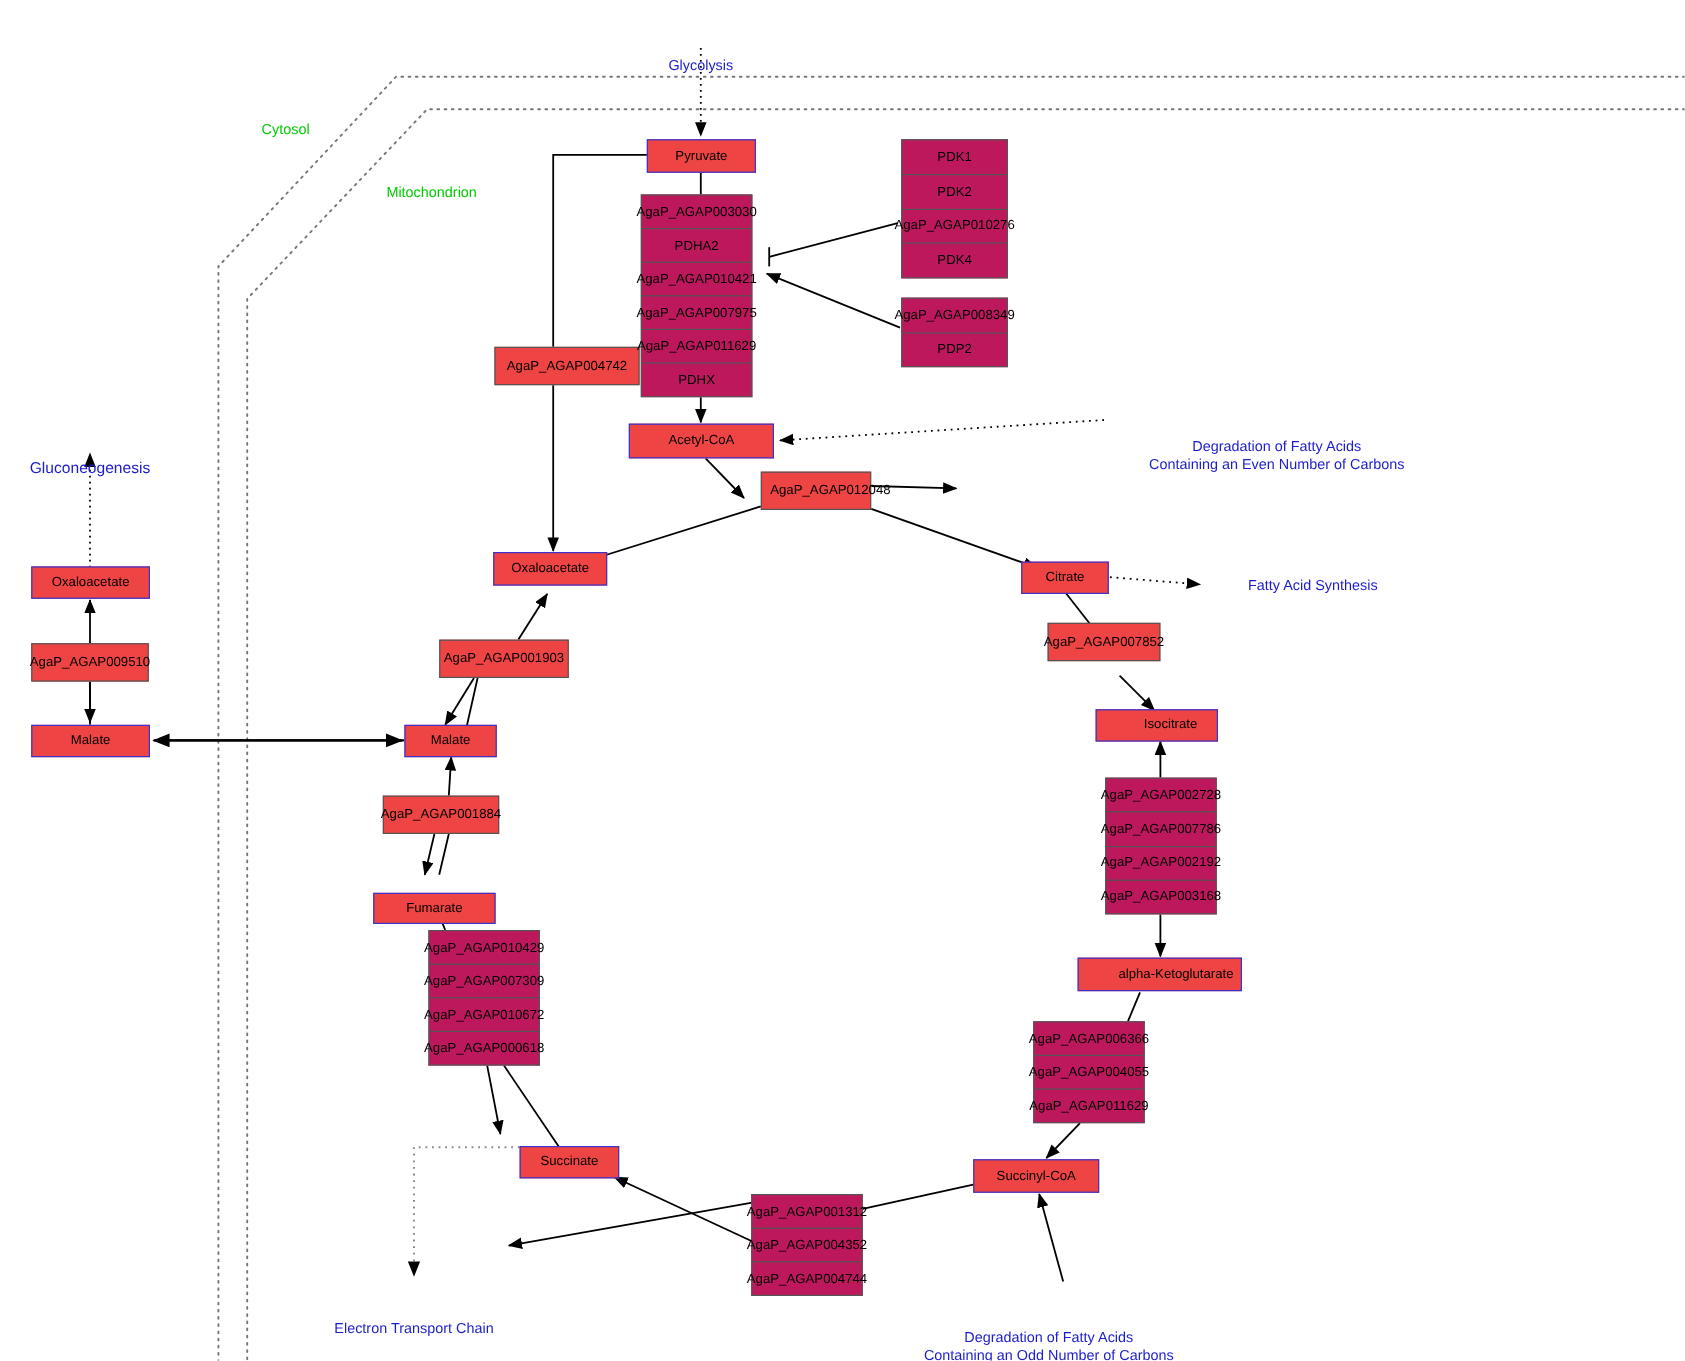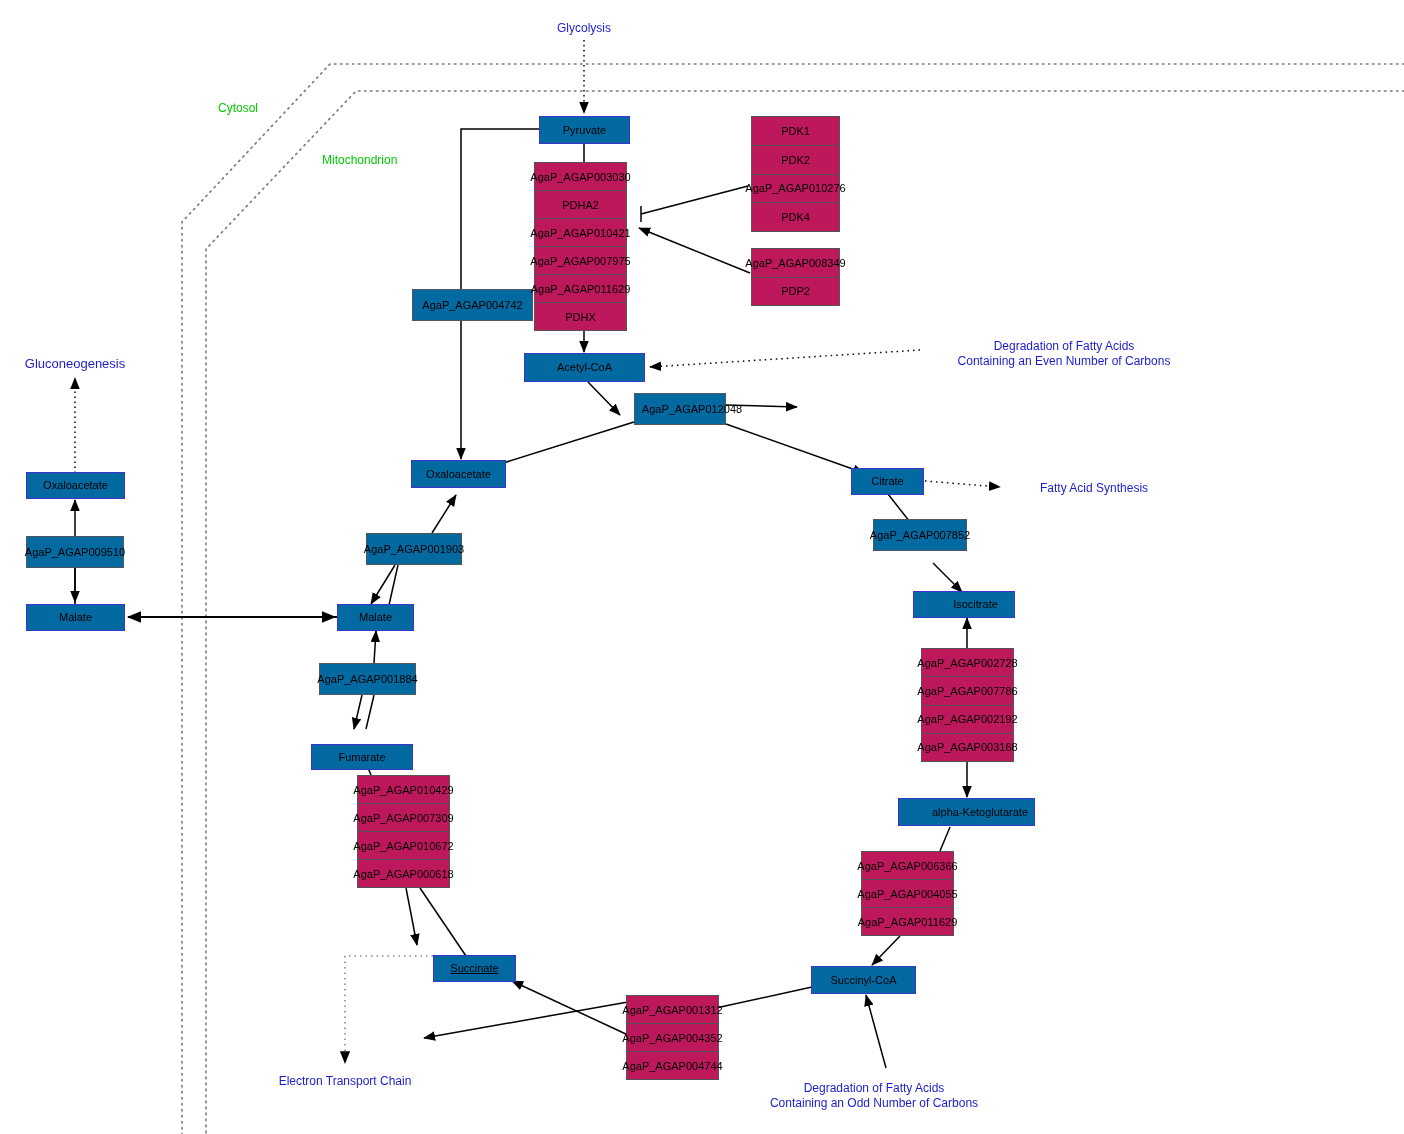--- a/index.html
+++ b/index.html
@@ -2,35 +2,35 @@
 <html><head>
 <meta charset="utf-8">
 <style>
   html,body{margin:0;padding:0;background:#ffffff;}
   #stage{position:relative;width:1404px;height:1134px;background:#fff;
          font-family:"Liberation Sans",sans-serif;overflow:hidden;}
   #svgroot{position:absolute;left:0;top:0;width:1404px;height:1134px;}
 
   
   .node{position:absolute;box-sizing:border-box;display:flex;align-items:center;
-        justify-content:center;background:#0369a1;font-size:11px;color:#000;
+        justify-content:center;background:#ef4444;font-size:11px;color:#000;
         line-height:1;white-space:nowrap;}
   .metab{border:1.6px solid #3b33cc;}
   .enz{border:1.3px solid #555;}
   .stack{position:absolute;box-sizing:border-box;background:#be185d;
          border:1.3px solid #555;display:flex;flex-direction:column;}
   .stack .row{flex:1 1 0;display:flex;align-items:center;justify-content:center;
               font-size:11px;color:#000;white-space:nowrap;overflow:visible;}
   .stack .row + .row{border-top:1.3px solid #555;}
 
   
   .ftext{position:absolute;font-size:12px;white-space:nowrap;}
   .blue{color:#1c1ccc;}
   .green{color:#00cc00;}
-  .ctr{transform:translateX(-50%);text-align:center;}
+  .ctr{transform:translateX(-50%);text-align:center;margin-top:26px;}
   .lbl2{line-height:1.45;}
 </style>
 </head>
 <body>
 
 <div id="stage">
 
   <svg id="svgroot" viewBox="0 0 1404 1134">
     <defs>
       <marker id="ah" markerWidth="9" markerHeight="9" refX="7.4" refY="3.2" orient="auto" markerUnits="strokeWidth">
@@ -153,21 +153,21 @@
   </div>
 
   <div class="node metab" style="left:898px;top:798px;width:137px;height:28px;padding-left:27px;">
     <span>alpha-Ketoglutarate</span>
   </div>
 
   <div class="node metab" style="left:811px;top:966px;width:105px;height:28px;">
     <span>Succinyl-CoA</span>
   </div>
 
-  <div class="node metab" style="left:433px;top:955px;width:83px;height:27px;text-decoration:underline;">
+  <div class="node metab" style="left:433px;top:955px;width:83px;height:27px;">
     <span>Succinate</span>
   </div>
 
   <div class="node metab" style="left:311px;top:744px;width:102px;height:26px;">
     <span>Fumarate</span>
   </div>
 
   <div class="node metab" style="left:337px;top:604px;width:77px;height:27px;">
     <span>Malate</span>
   </div>
@@ -181,21 +181,21 @@
   </div>
 
   <div class="node enz" style="left:412px;top:289px;width:121px;height:32px;">
     <span>AgaP_AGAP004742</span>
   </div>
 
   <div class="node enz" style="left:634px;top:393px;width:92px;height:32px;padding-left:24px;">
     <span>AgaP_AGAP012048</span>
   </div>
 
-  <div class="node enz" style="left:366px;top:533px;width:96px;height:32px;">
+  <div class="node enz" style="left:366px;top:533px;width:108px;height:32px;">
     <span>AgaP_AGAP001903</span>
   </div>
 
   <div class="node enz" style="left:873px;top:519px;width:94px;height:32px;">
     <span>AgaP_AGAP007852</span>
   </div>
 
   <div class="node enz" style="left:319px;top:663px;width:97px;height:32px;">
     <span>AgaP_AGAP001884</span>
   </div>

